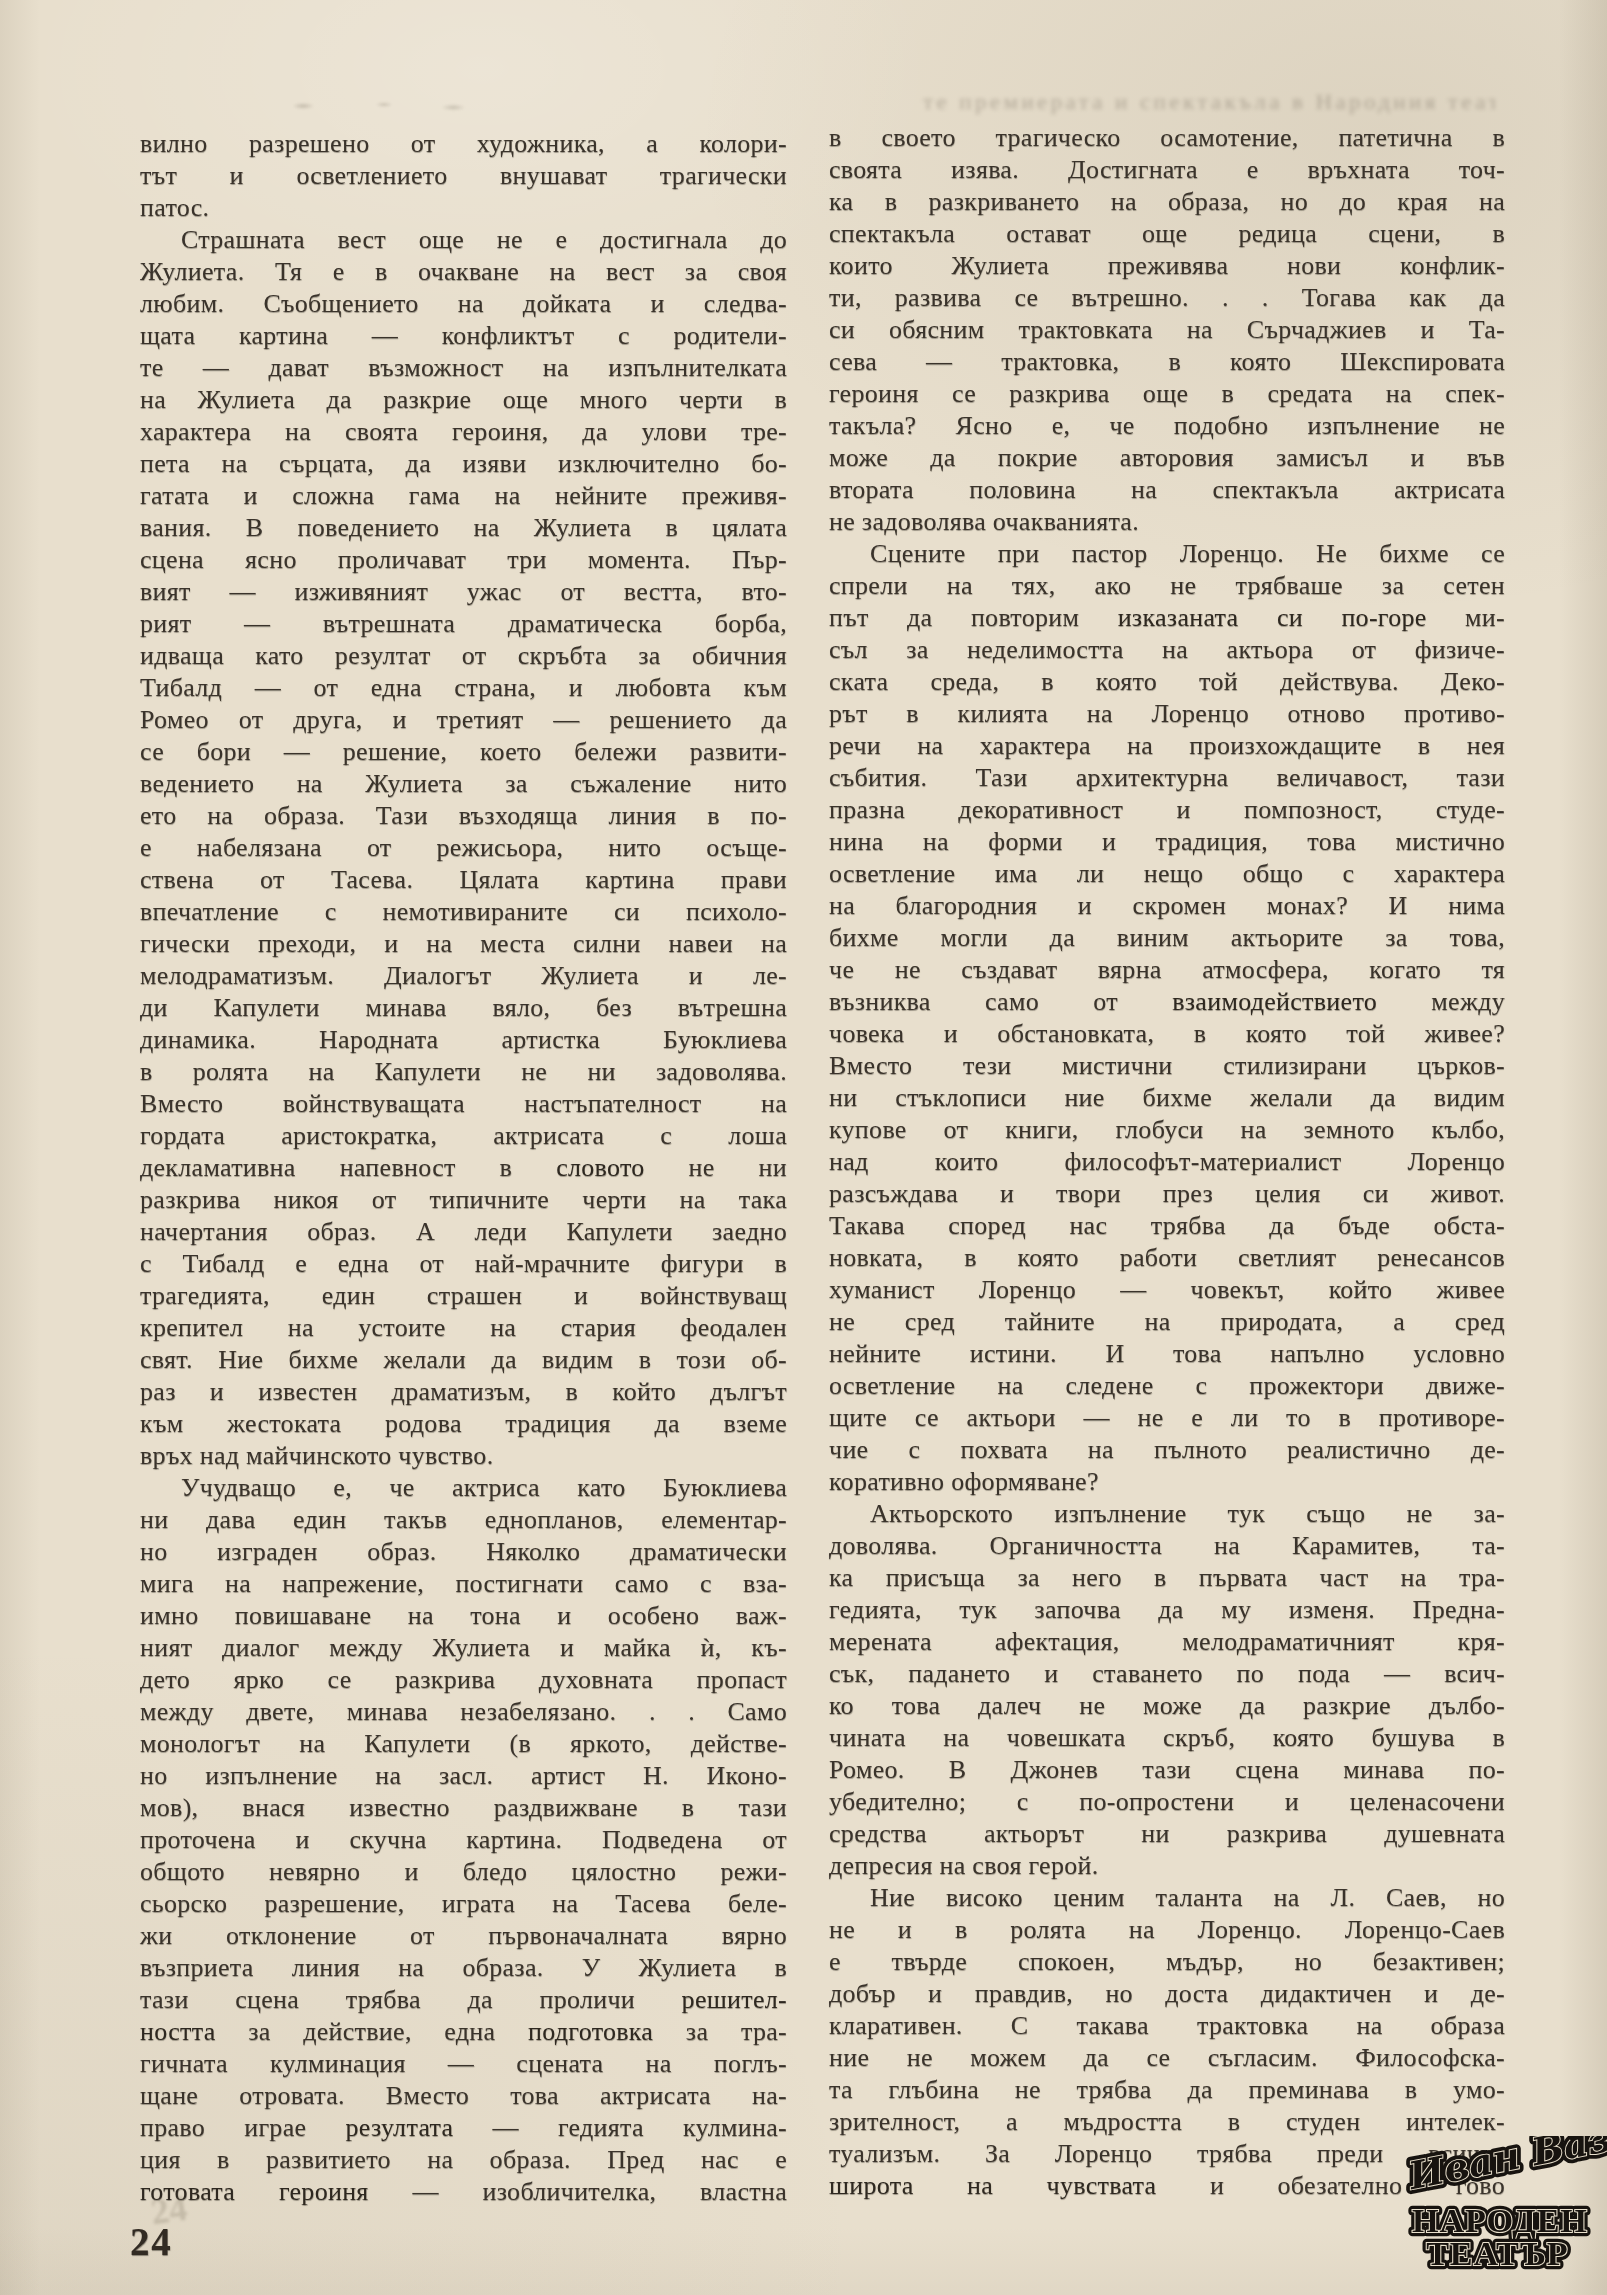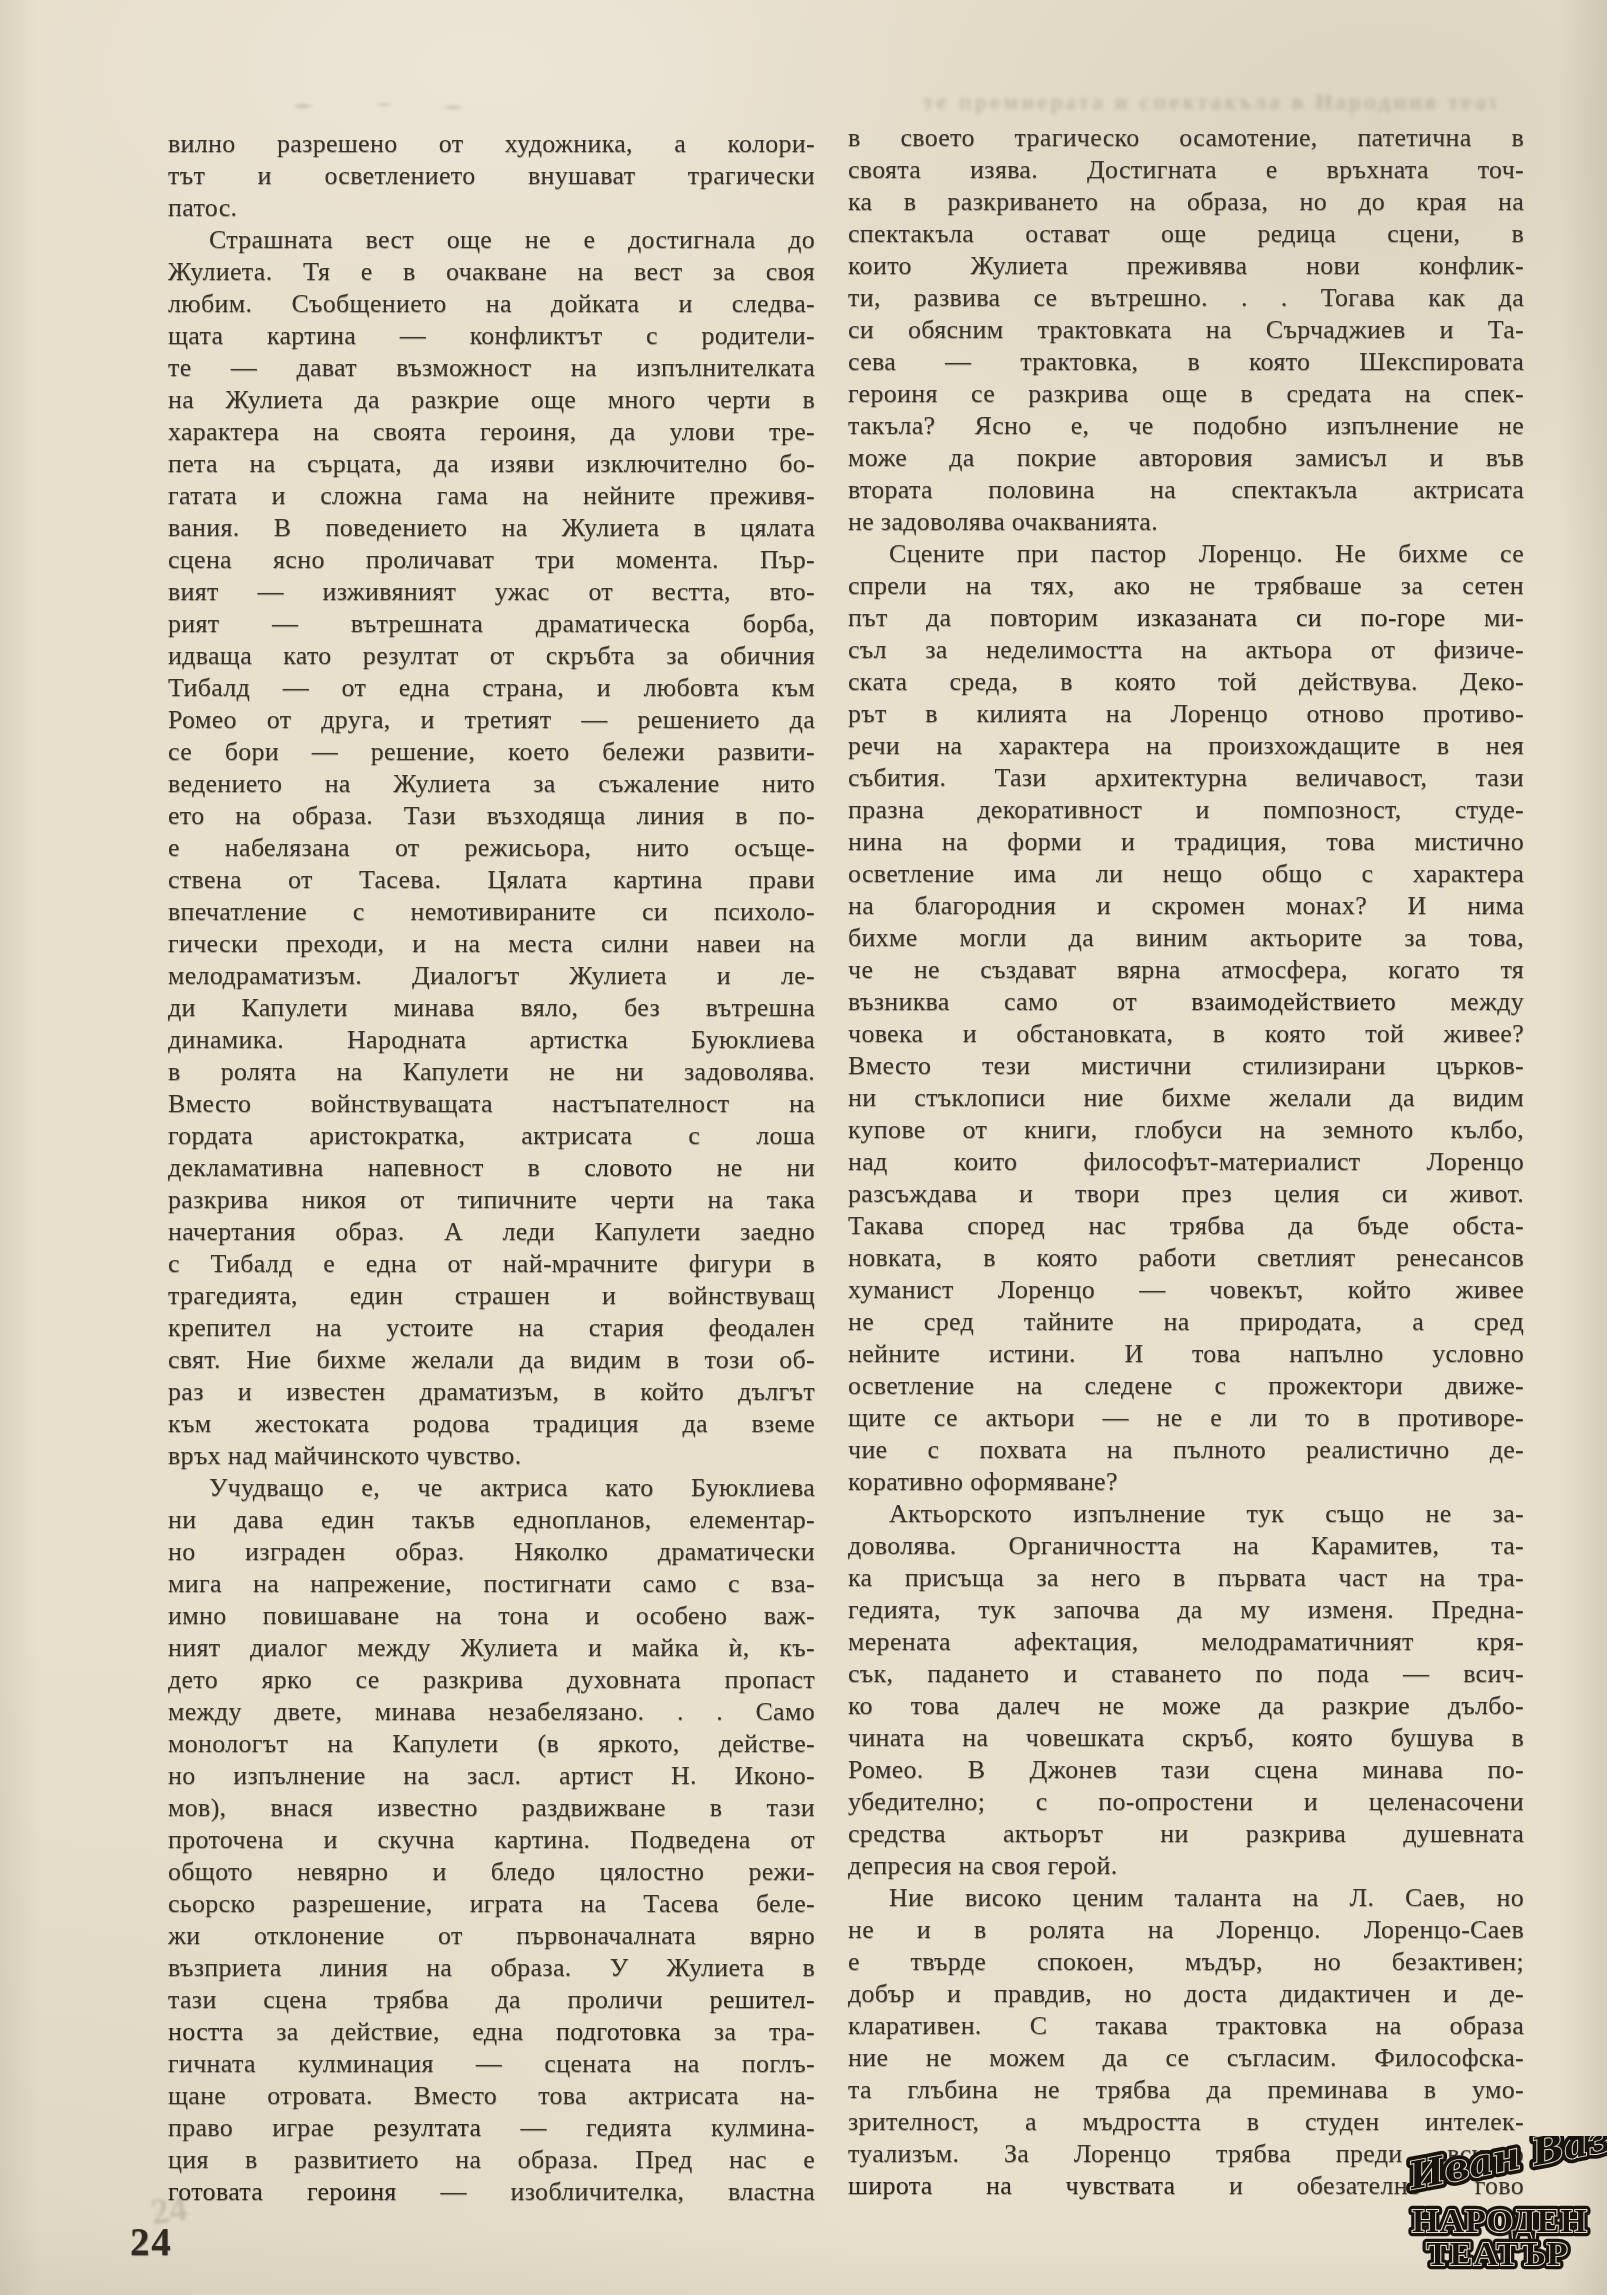--- a/index.html
+++ b/index.html
@@ -12,22 +12,22 @@
       radial-gradient(1284px 941px at 2% 98%, rgba(112,98,72,0.07), transparent 65%),
       radial-gradient(770px 428px at 30% 3%, rgba(255,255,255,0.18), transparent 60%),
       linear-gradient(90deg, rgba(104,90,66,0.10) 0, rgba(104,90,66,0.0) 2.5%, rgba(104,90,66,0.0) 97%, rgba(104,90,66,0.14) 100%),
       linear-gradient(0deg, rgba(104,90,66,0.06) 0, rgba(104,90,66,0.0) 3%),
       #e8dfcd;
     overflow:hidden;
     font-family:"Liberation Serif","DejaVu Serif",serif;
     color:#3a332b;
   }
   .col{position:absolute;}
-  #col-left{left:140px;top:128px;width:647px;margin-left:28px;}
-  #col-right{left:848px;top:122px;width:676px;}
+  #col-left{left:140px;top:128px;width:647px;}
+  #col-right{left:829px;top:122px;width:676px;}
   .line{
     height:32px;
     line-height:32px;
     font-size:26px;
     letter-spacing:0.3px;
     text-align:justify;
     text-align-last:justify;
     white-space:normal;
     color:#3a332b;
     text-shadow:0.3px 0.6px 0.7px rgba(56,49,40,0.42);

